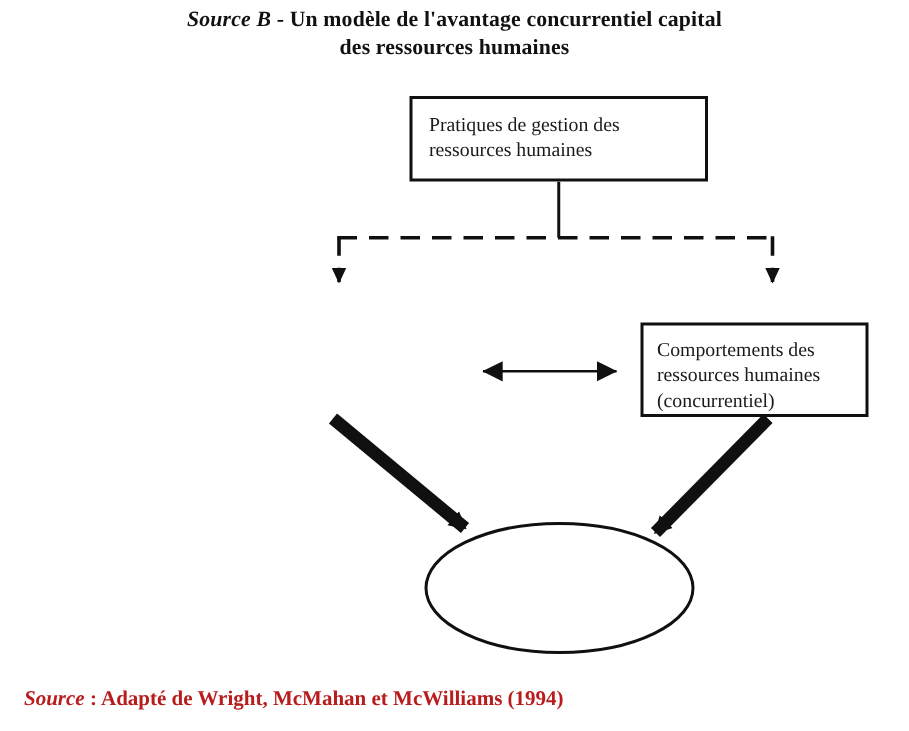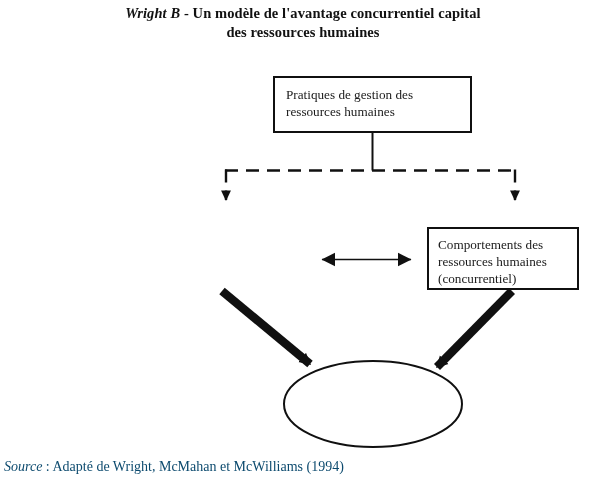--- a/index.html
+++ b/index.html
@@ -34,21 +34,21 @@
     white-space: pre;
   }
   .fig-label {
     font-style: italic;
   }
 
   
   .diagram {
     position: absolute;
     left: 0;
-    top: 12px;
+    top: 0;
     width: 606px;
     height: 391px;
   }
   .diagram svg {
     display: block;
   }
 
   
   .node-box {
     position: absolute;
@@ -103,36 +103,36 @@
     line-height: 1.32;
     white-space: pre-line;
     color: #1a1a1a;
     z-index: 4;
     pointer-events: none;
   }
 
   
   .source-block {
     position: absolute;
-    left: 4px;
+    left: 16px;
     top: 459px;
     font-size: 14px;
-    font-weight: normal;
-    color: #0c4a6e;
+    font-weight: bold;
+    color: #b91c1c;
     white-space: pre;
   }
   .source-word {
     font-style: italic;
   }
 </style>
 </head>
 <body>
 
 <div class="title-block">
-  <span class="title-line"><span class="fig-label">Wright B</span><span> - Un modèle de l'avantage concurrentiel capital</span></span>
+  <span class="title-line"><span class="fig-label">Source B</span><span> - Un modèle de l'avantage concurrentiel capital</span></span>
   <span class="title-line">des ressources humaines</span>
 </div>
 
 <div class="diagram">
   <svg width="606" height="487" viewBox="0 0 606 487" xmlns="http://www.w3.org/2000/svg">
 
     <defs>
       <marker id="arrow-dashed" viewBox="0 0 12 12" refX="10.5" refY="6" markerWidth="11" markerHeight="11" orient="auto-start-reverse" markerUnits="userSpaceOnUse">
         <path d="M0,0.6 L11.5,6 L0,11.4 Z" fill="#101010"></path>
       </marker>

